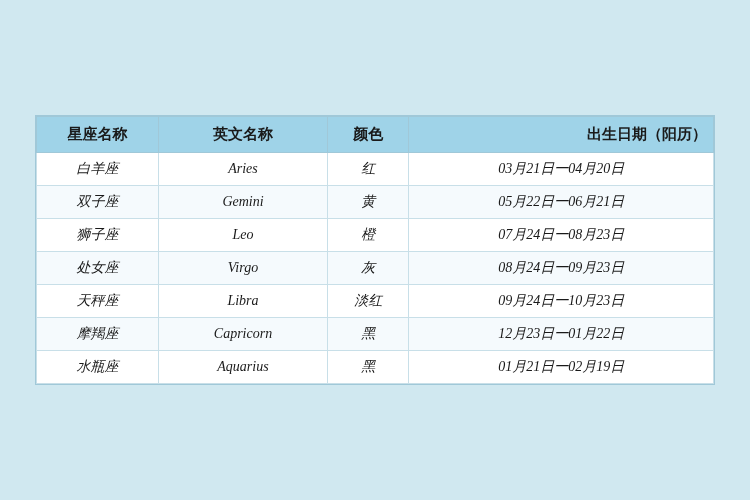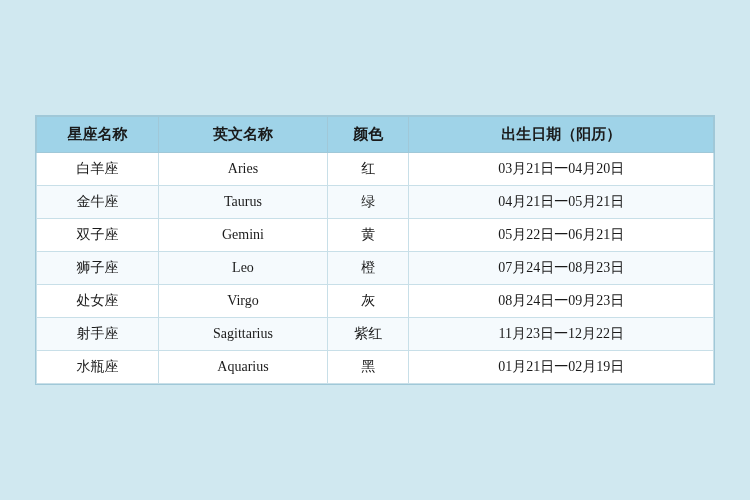--- a/index.html
+++ b/index.html
@@ -49,26 +49,27 @@
     tbody tr:nth-child(even) {
       background-color: #f5fafd;
     }
 
     tbody td {
       padding: 7px 6px;
       border: 1px solid #c8dfe8;
       text-align: center;
       font-size: 14px;
       color: #1a1a1a;
+      font-style: italic;
     }
 
     .col-zh { width: 18%; }
     .col-en { width: 25%; font-family: Liberation Mono, monospace; }
     .col-color { width: 12%; }
-    .col-date { width: 45%; }
+    .col-date { width: 45%; text-align: right; }
   </style>
 </head>
 <body>
 
 <div class="table-container">
   <table>
     <thead>
       <tr>
         <th class="col-zh">星座名称</th>
         <th class="col-en">英文名称</th>
@@ -77,48 +78,48 @@
       </tr>
     </thead>
     <tbody id="table-body">
     <tr>
           <td>白羊座</td>
           <td>Aries</td>
           <td>红</td>
           <td>03月21日一04月20日</td>
         </tr>
         <tr>
-          <td>金牛座</td>
-          <td>Taurus</td>
-          <td>绿</td>
-          <td>04月21日一05月21日</td>
-        </tr>
-        <tr>
           <td>双子座</td>
           <td>Gemini</td>
           <td>黄</td>
           <td>05月22日一06月21日</td>
         </tr>
         <tr>
           <td>狮子座</td>
           <td>Leo</td>
           <td>橙</td>
           <td>07月24日一08月23日</td>
         </tr>
         <tr>
           <td>处女座</td>
           <td>Virgo</td>
           <td>灰</td>
           <td>08月24日一09月23日</td>
         </tr>
         <tr>
-          <td>射手座</td>
-          <td>Sagittarius</td>
-          <td>紫红</td>
-          <td>11月23日一12月22日</td>
+          <td>天秤座</td>
+          <td>Libra</td>
+          <td>淡红</td>
+          <td>09月24日一10月23日</td>
+        </tr>
+        <tr>
+          <td>摩羯座</td>
+          <td>Capricorn</td>
+          <td>黑</td>
+          <td>12月23日一01月22日</td>
         </tr>
         <tr>
           <td>水瓶座</td>
           <td>Aquarius</td>
           <td>黑</td>
           <td>01月21日一02月19日</td>
         </tr>
       </tbody>
   </table>
 </div>

